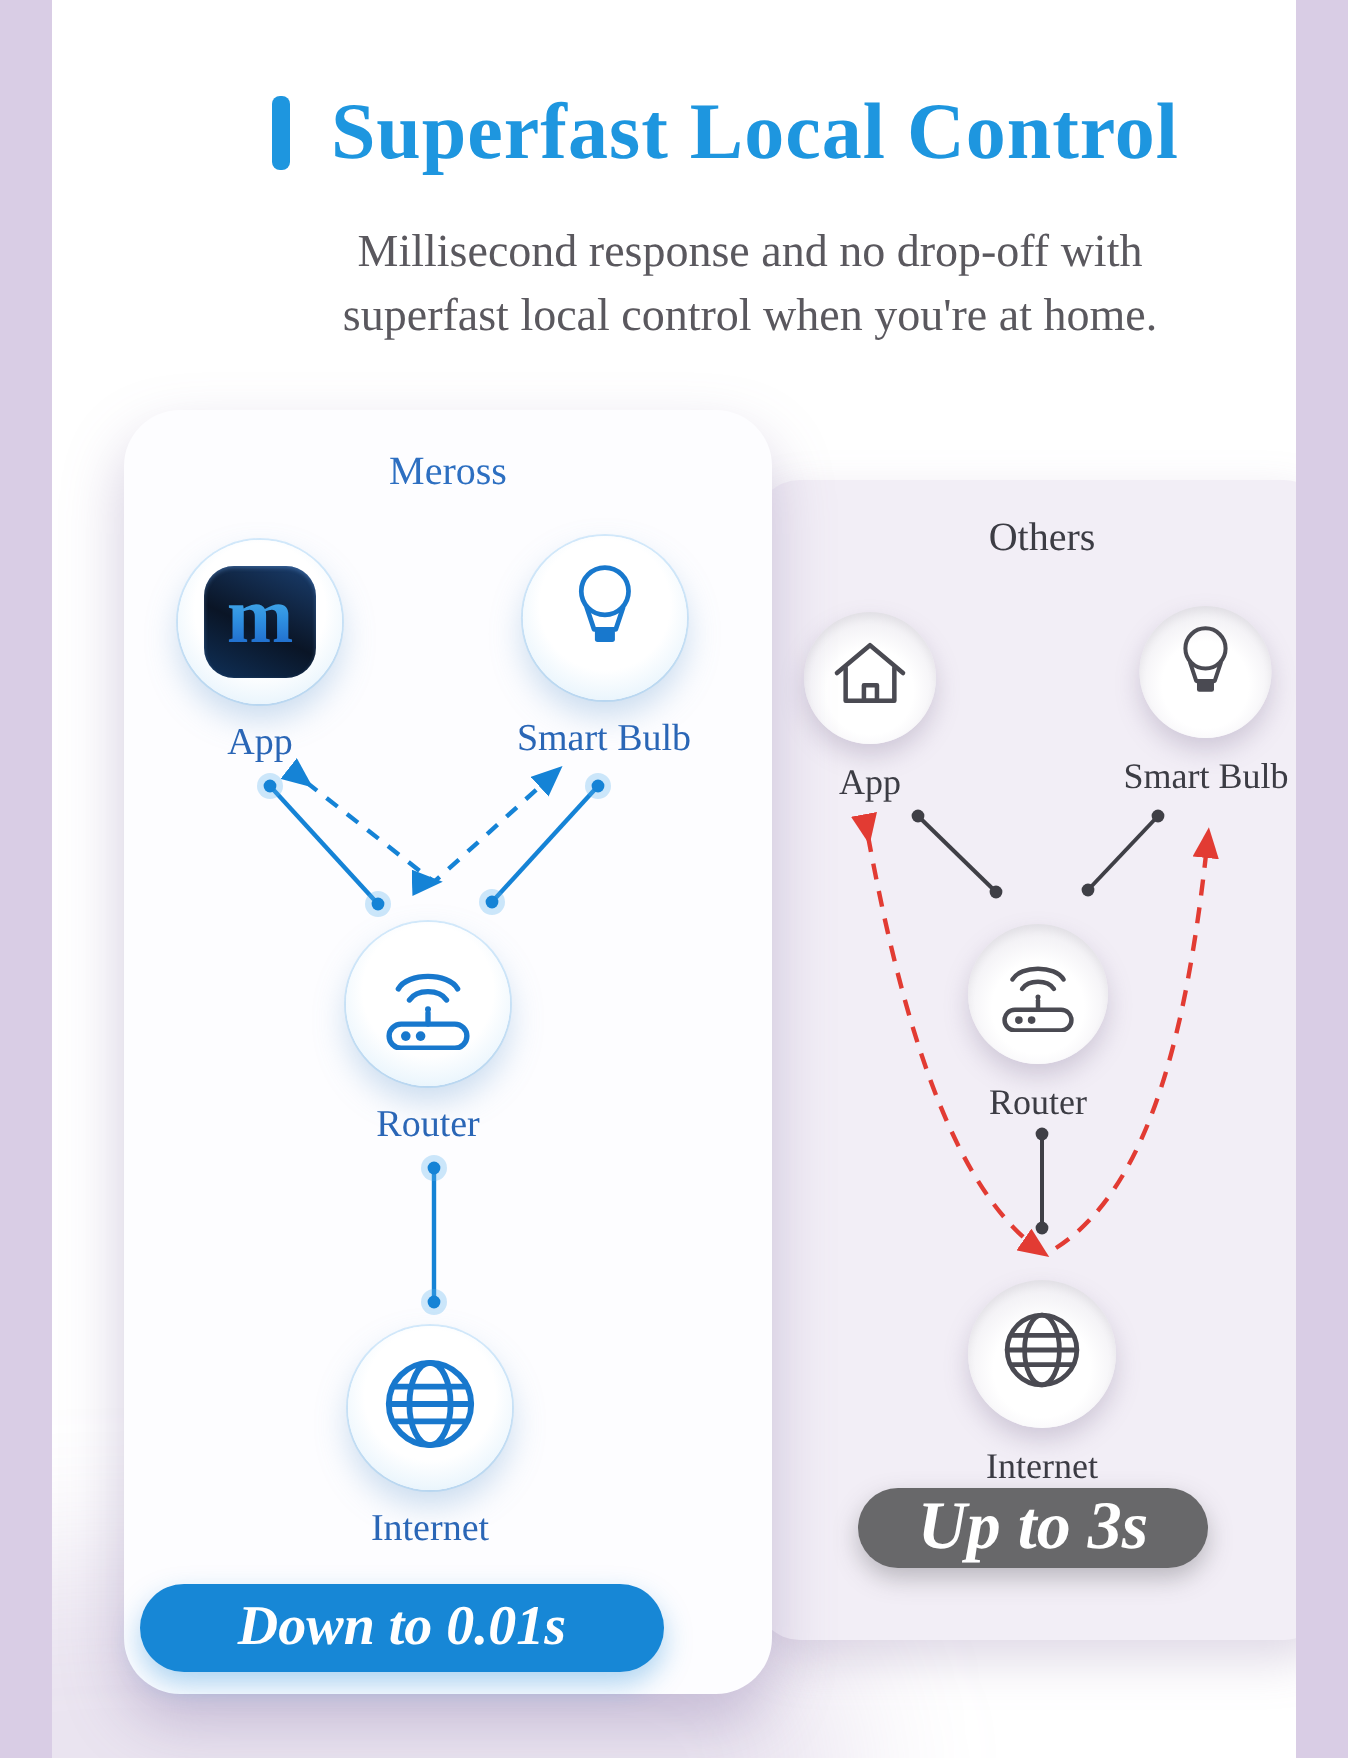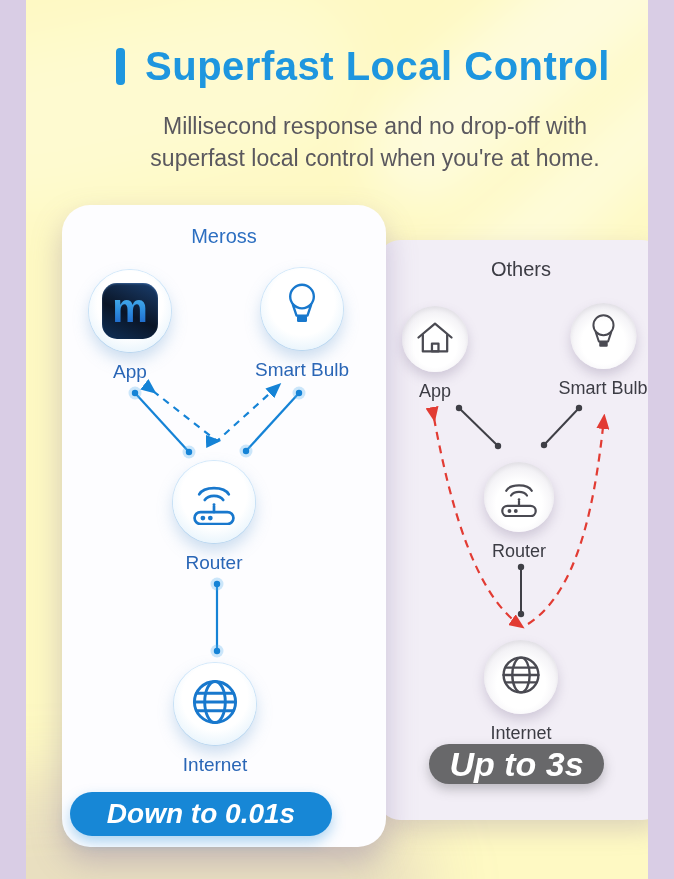--- a/index.html
+++ b/index.html
@@ -1,20 +1,20 @@
 <!DOCTYPE html>
 <html><head>
 <meta charset="utf-8">
 <style>
   html,body{margin:0;padding:0;background:#d9cde5;}
   *{box-sizing:border-box;}
   .stage{
     position:relative;width:622px;height:879px;margin:0 auto;
-    background:#fef9c3;overflow:hidden;
-    font-family:Liberation Sans, sans-serif;
+    background:#ffffff;overflow:hidden;
+    font-family:Liberation Serif, serif;
   }
   
   .wash{position:absolute;pointer-events:none;}
   .wash.w1{width:460px;height:110px;top:-20px;right:-140px;background:rgba(255,255,255,.42);border-radius:70px;transform:rotate(-40deg);filter:blur(24px);}
   .wash.w2{width:560px;height:80px;top:160px;right:-200px;background:rgba(255,255,255,.34);border-radius:60px;transform:rotate(-42deg);filter:blur(22px);}
   .wash.w3{width:340px;height:70px;top:360px;right:-130px;background:rgba(255,255,255,.30);border-radius:60px;transform:rotate(-44deg);filter:blur(20px);}
   .wash.w4{width:420px;height:160px;top:20px;left:-90px;background:rgba(255,255,255,.22);border-radius:90px;transform:rotate(-12deg);filter:blur(30px);}
   .wash.w5{width:520px;height:220px;bottom:-120px;left:-120px;background:rgba(150,120,180,.20);border-radius:120px;filter:blur(36px);}
 
   

